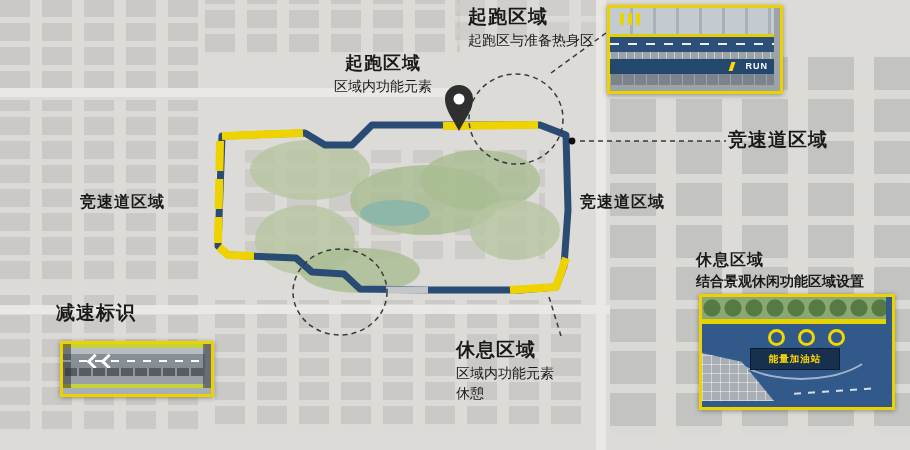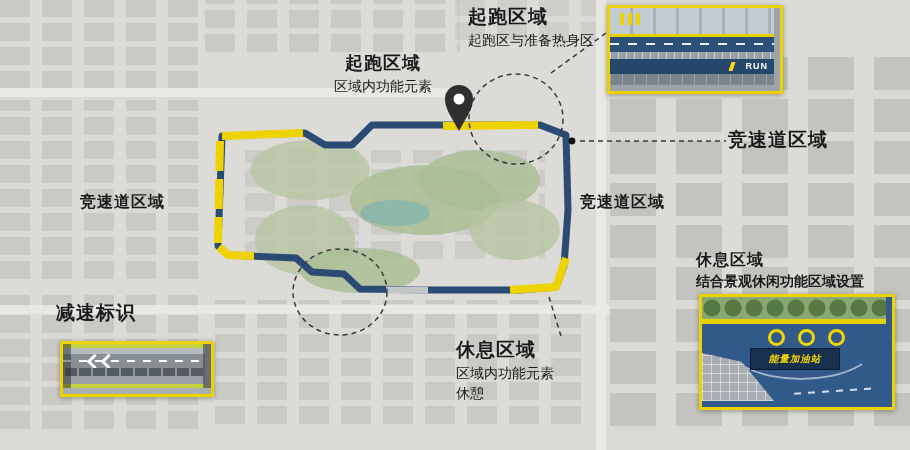--- a/index.html
+++ b/index.html
@@ -64,21 +64,21 @@
   .inset-rest{left:699px;top:294px;width:190px;height:110px;background:#31598a;}
   .ir-trees{left:0;top:0;width:184px;height:22px;background:#8ba872;
         background-image:radial-gradient(circle at 10px 11px, #567a44 0 8px, rgba(0,0,0,0) 9px);
         background-size:21px 22px;background-repeat:repeat-x;}
   .ir-yband{left:0;top:22px;width:184px;height:5px;background:#e6d200;}
   .ir-plaza{left:0;top:27px;width:184px;height:77px;background:#31598a;}
   .ring{position:absolute;width:11px;height:11px;border:3px solid #f0d800;border-radius:50%;top:5px;}
   .ir-arc{position:absolute;left:22px;top:-20px;width:150px;height:72px;border-radius:50%;
         border:2px solid rgba(0,0,0,0);border-bottom-color:rgba(255,255,255,.55);}
   .ir-sign{position:absolute;left:48px;top:24px;width:88px;height:20px;background:#16304e;border:1px solid #0b1c30;
-        display:flex;align-items:center;justify-content:center;color:#ffd900;font-size:9.5px;font-weight:700;letter-spacing:1px;font-style:italic;}
+        display:flex;align-items:center;justify-content:center;color:#ffd900;font-size:9.5px;font-weight:700;letter-spacing:1px;}
   .ir-pav{position:absolute;left:0;bottom:0;width:72px;height:48px;background:#a8aeb3;
         background-image:repeating-linear-gradient(0deg, rgba(255,255,255,.45) 0 1px, rgba(0,0,0,0) 1px 9px),
                           repeating-linear-gradient(90deg, rgba(255,255,255,.45) 0 1px, rgba(0,0,0,0) 1px 9px);
         clip-path:polygon(0 0,55% 18%,100% 100%,0 100%);}
   .ir-dashes{position:absolute;left:92px;bottom:9px;width:82px;height:2px;opacity:.8;transform:rotate(-4deg);background:
         repeating-linear-gradient(90deg,#fff 0 7px,rgba(0,0,0,0) 7px 14px);}
 </style>
 </head>
 <body>
 

